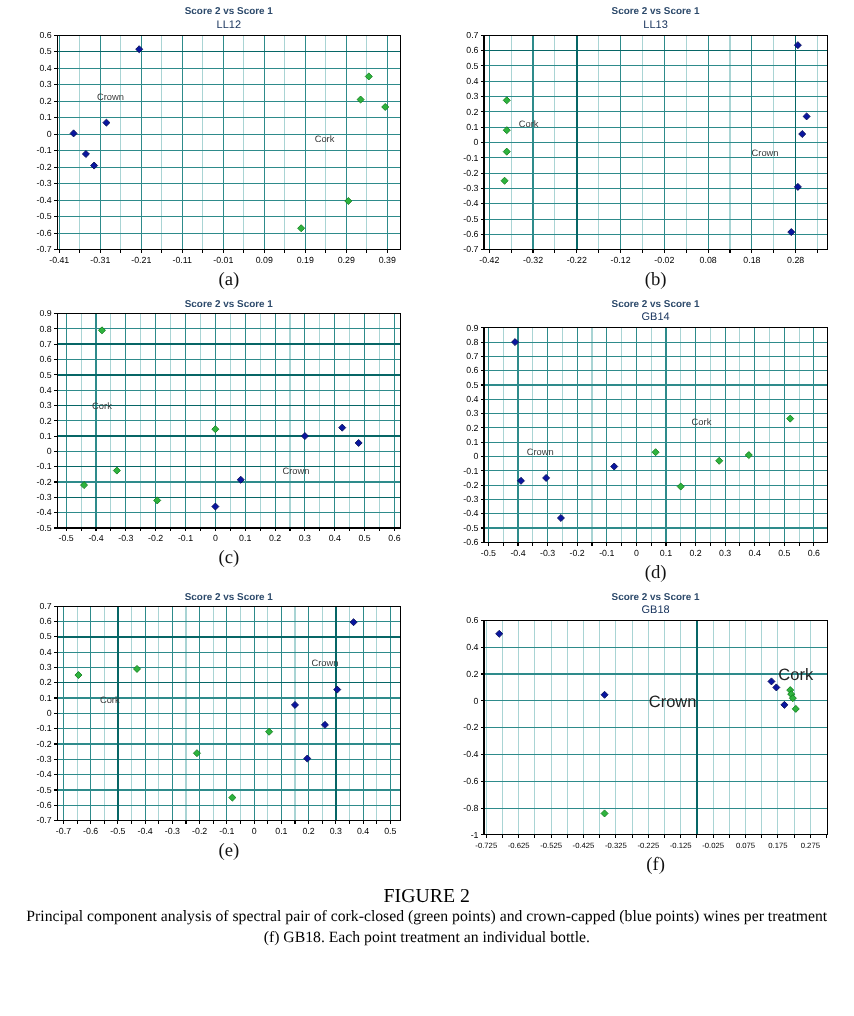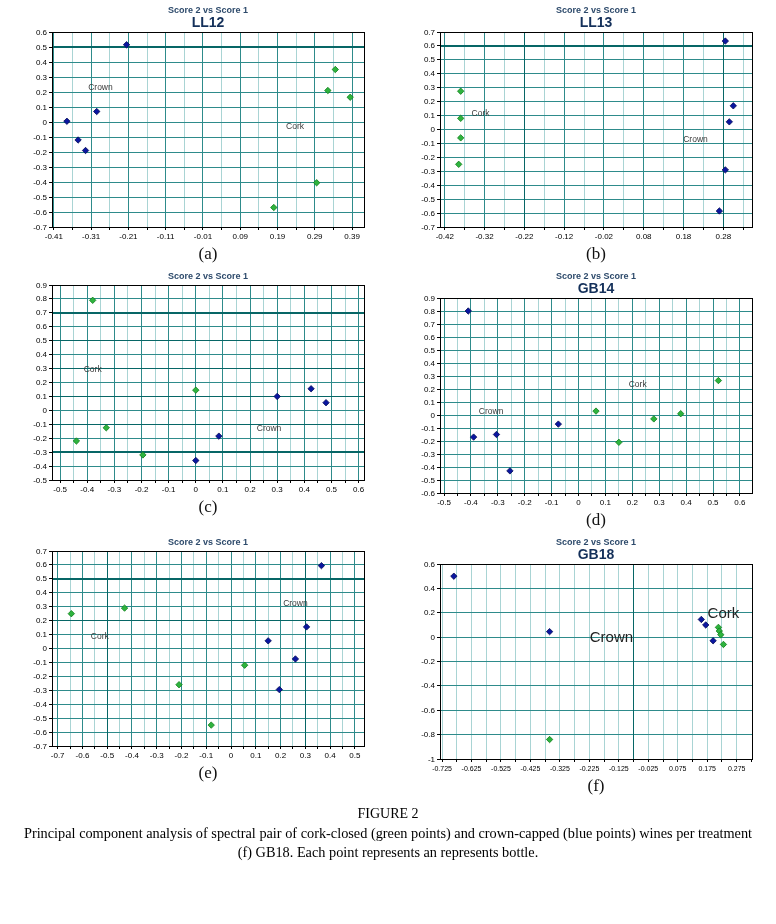--- a/index.html
+++ b/index.html
@@ -1,25 +1,25 @@
 <!DOCTYPE html>
 <html><head>
 <meta charset="utf-8">
 <style>
   html,body{margin:0;padding:0;background:#ffffff;}
   body{width:776px;height:924px;font-family:"Liberation Sans","DejaVu Sans",sans-serif;}
   .figure-grid{display:grid;grid-template-columns:388px 388px;row-gap:6px;padding-top:4px;}
   .plot{margin:0;padding:0;}
   .ptitle{text-align:center;padding-left:28px;font-size:9px;font-weight:bold;color:#2d4a6b;line-height:12px;}
-  .psub{text-align:center;padding-left:28px;font-size:14px;font-weight:bold;color:#14305a;line-height:13px;}
+  .psub{text-align:center;padding-left:28px;font-size:10px;font-weight:normal;color:#14305a;line-height:13px;}
   .pcanvas{display:block;}
   .pletter{text-align:center;padding-left:28px;font-family:"Liberation Serif","DejaVu Serif",serif;
            font-size:17px;color:#111;line-height:20px;margin-top:1px;}
   .caption{margin-top:8px;text-align:center;font-family:"Liberation Serif","DejaVu Serif",serif;color:#000;}
-  .cap-title{font-size:14px;line-height:20px;}
+  .cap-title{font-size:18px;line-height:20px;}
   .cap-line{font-size:14.3px;line-height:19px;white-space:nowrap;}
   svg text{font-family:"Liberation Sans","DejaVu Sans",sans-serif;}
 </style>
 </head>
 <body>
 
 <div class="figure-grid">
 
   <figure class="plot">
     <div class="ptitle">Score 2 vs Score 1</div>
@@ -703,14 +703,14 @@
         <text x="335.4220963172804" y="56.99999999999999" text-anchor="middle" font-size="15" fill="#222">Cork</text>
       </svg>
     <figcaption class="pletter">(f)</figcaption>
   </figure>
 
 </div>
 
 <div class="caption">
   <div class="cap-title">FIGURE 2</div>
   <div class="cap-line">Principal component analysis of spectral pair of cork-closed (green points) and crown-capped (blue points) wines per treatment</div>
-  <div class="cap-line">(f) GB18. Each point represents an represents bottle.</div>
+  <div class="cap-line">(f) GB18. Each point treatment an individual bottle.</div>
 </div>
 
 </body></html>

